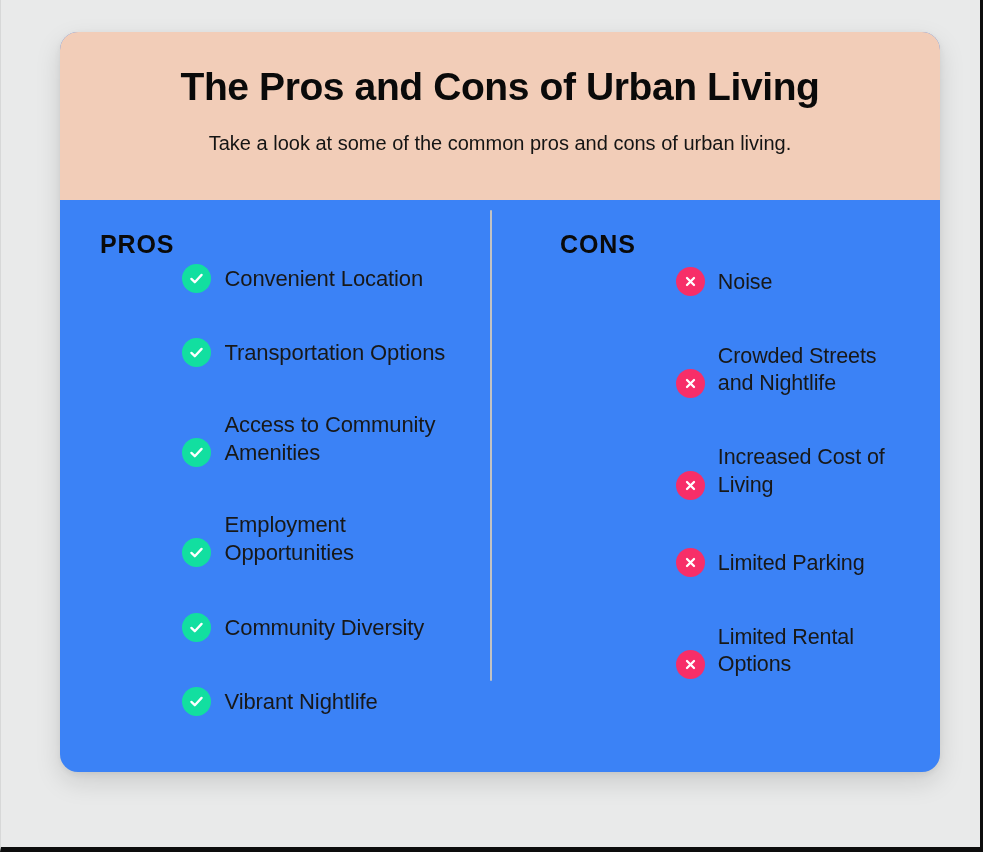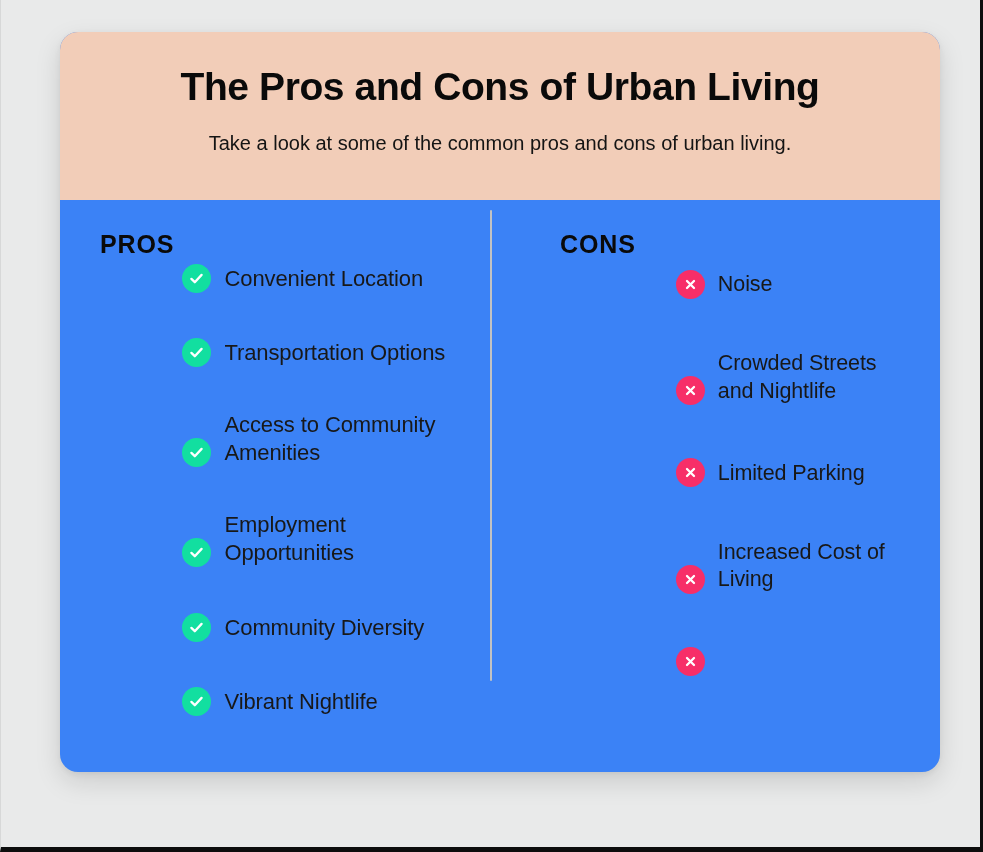--- a/index.html
+++ b/index.html
@@ -278,38 +278,39 @@
             </span>
             <span class="item-label">Crowded Streets and Nightlife</span>
           </li>
 
           <li class="list-item">
             <span class="item-icon cross">
               <svg width="15" height="15" viewBox="0 0 15 15" aria-hidden="true">
                 <path d="M4 4 L11 11 M11 4 L4 11" fill="none" stroke="#ffffff" stroke-width="2.3" stroke-linecap="round"></path>
               </svg>
             </span>
+            <span class="item-label">Increased Cost of Living</span>
+          </li>
+
+          <li class="list-item">
+            <span class="item-icon cross">
+              <svg width="15" height="15" viewBox="0 0 15 15" aria-hidden="true">
+                <path d="M4 4 L11 11 M11 4 L4 11" fill="none" stroke="#ffffff" stroke-width="2.3" stroke-linecap="round"></path>
+              </svg>
+            </span>
             <span class="item-label">Limited Parking</span>
           </li>
 
           <li class="list-item">
             <span class="item-icon cross">
               <svg width="15" height="15" viewBox="0 0 15 15" aria-hidden="true">
                 <path d="M4 4 L11 11 M11 4 L4 11" fill="none" stroke="#ffffff" stroke-width="2.3" stroke-linecap="round"></path>
               </svg>
             </span>
-            <span class="item-label">Increased Cost of Living</span>
-          </li>
-
-          <li class="list-item">
-            <span class="item-icon cross">
-              <svg width="15" height="15" viewBox="0 0 15 15" aria-hidden="true">
-                <path d="M4 4 L11 11 M11 4 L4 11" fill="none" stroke="#ffffff" stroke-width="2.3" stroke-linecap="round"></path>
-              </svg>
-            </span>
+            <span class="item-label">Limited Rental Options</span>
           </li>
 
         </ul>
       </div>
 
     </div>
   </div>
 
 </div>
 

